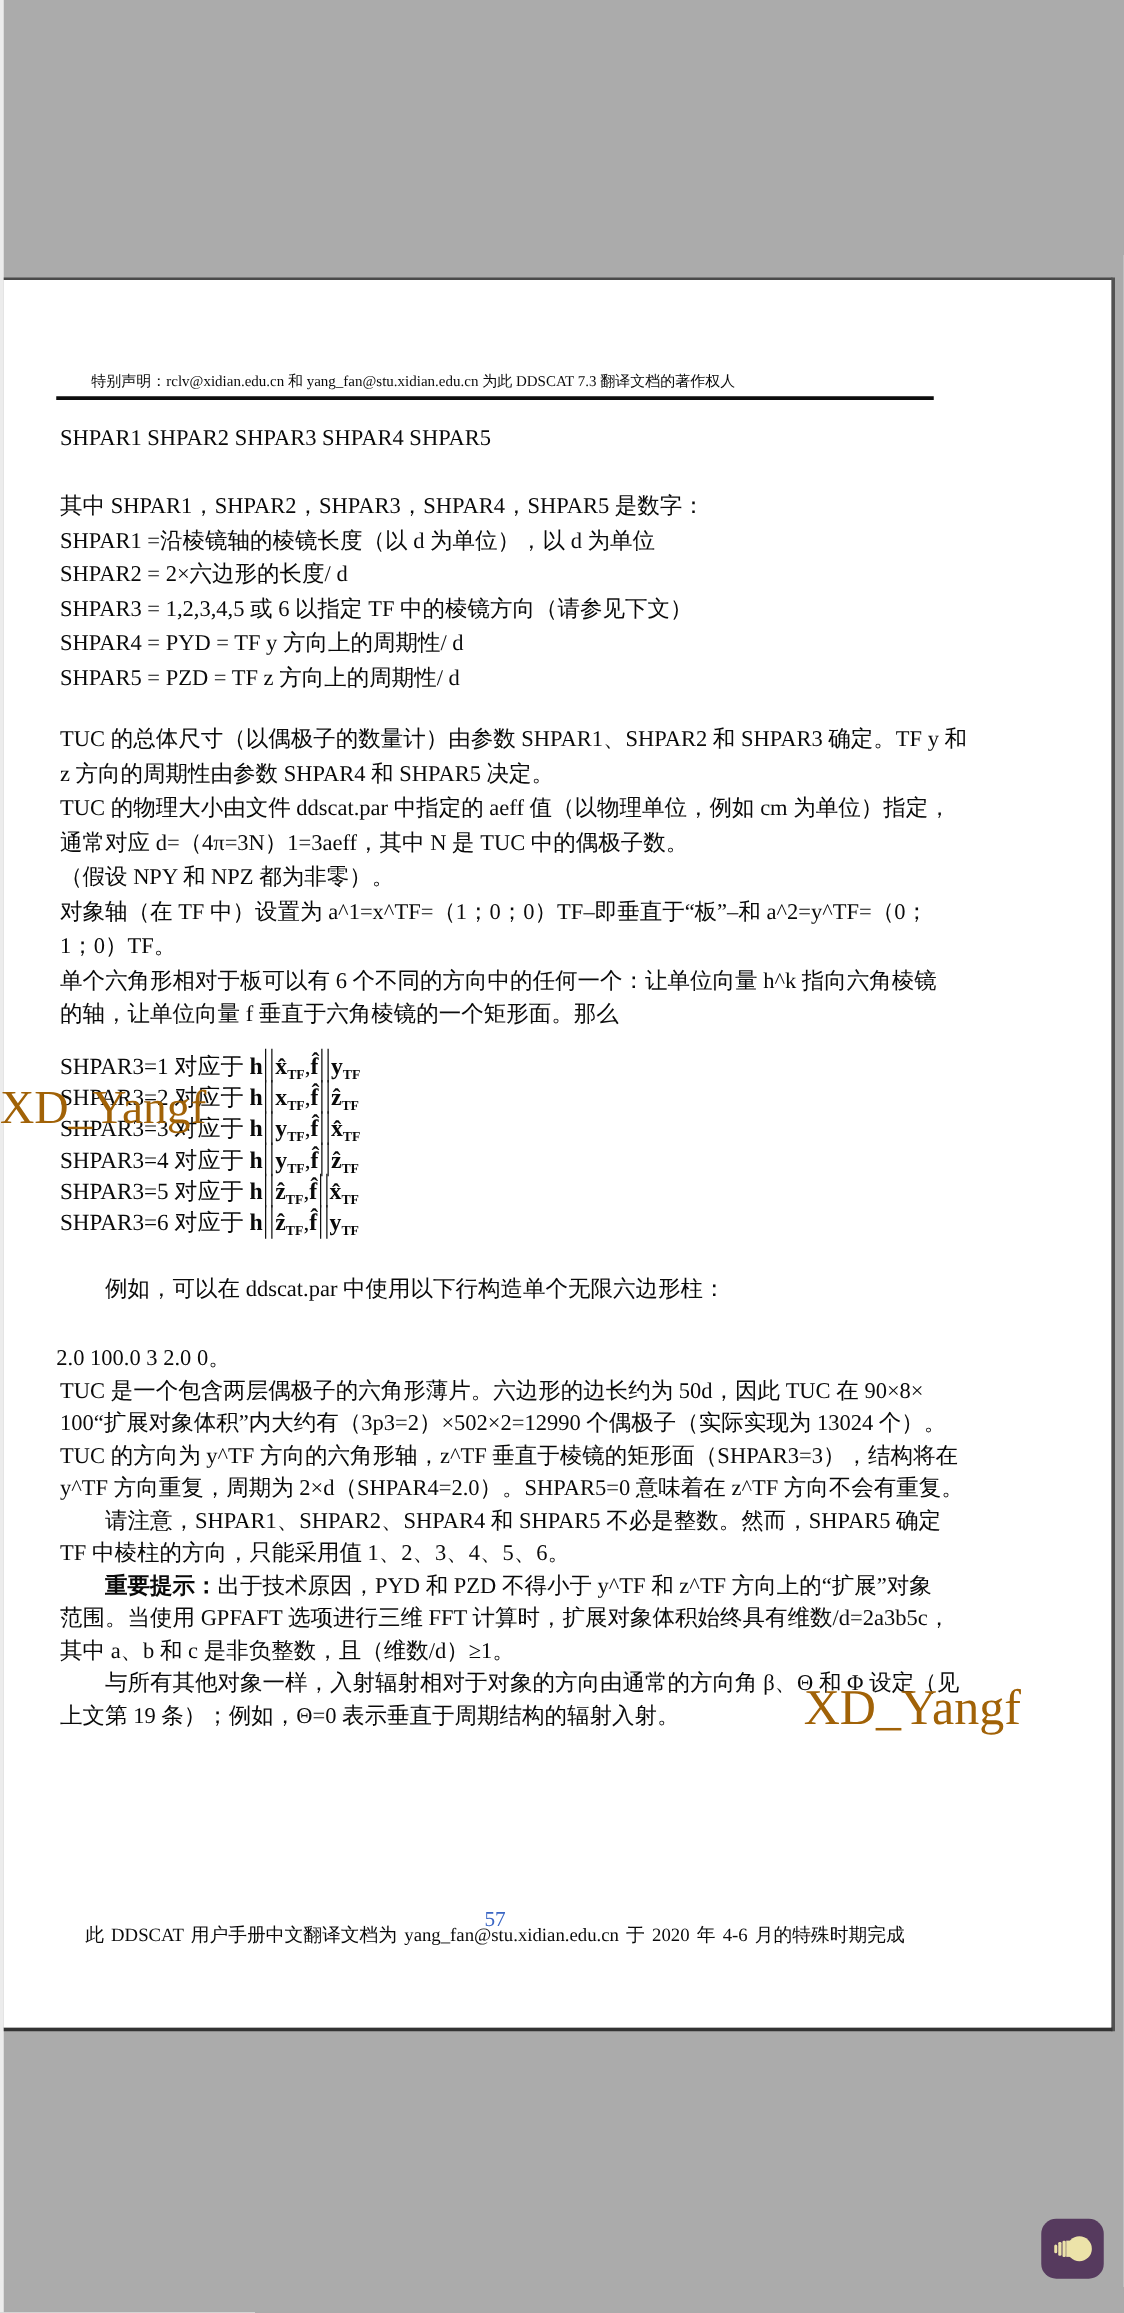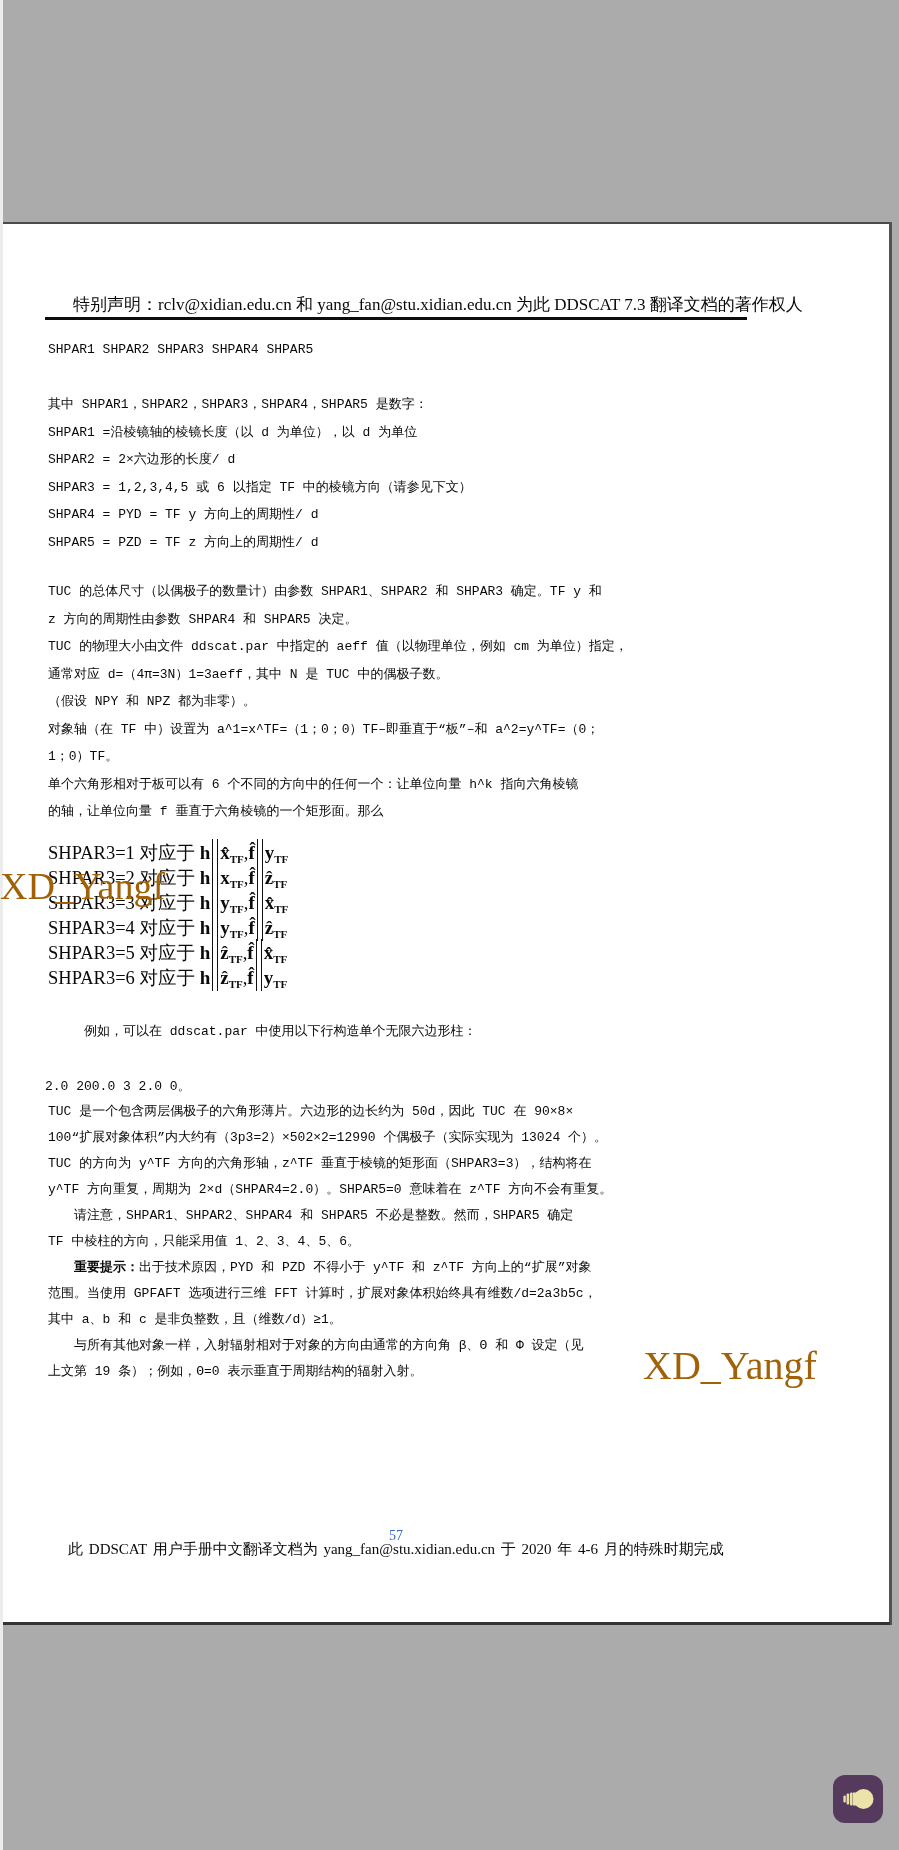--- a/index.html
+++ b/index.html
@@ -4,44 +4,44 @@
 <style>
   html,body{margin:0;padding:0;}
   .screen{position:relative;width:899px;height:1850px;background:#ababab;overflow:hidden;
           font-family:"Liberation Serif","DejaVu Serif",serif;color:#0a0a0a;}
   .left-strip{position:absolute;left:0;top:0;width:3px;height:1850px;background:#ececec;}
   .page-top-border{position:absolute;left:3px;top:222px;width:887px;height:2px;background:#4a4a4a;}
   .page-bottom-border{position:absolute;left:3px;top:1622px;width:887px;height:3px;background:#333333;}
   .page-right-border{position:absolute;left:889px;top:222px;width:3px;height:1403px;background:#525252;}
   .page{position:absolute;left:3px;top:224px;width:886px;height:1398px;background:#ffffff;}
   .page *{box-sizing:border-box;}
-  .header-notice{position:absolute;left:70px;top:70px;width:760px;font-size:17px;line-height:22px;white-space:nowrap;}
+  .header-notice{position:absolute;left:70px;top:70px;width:760px;font-size:12px;line-height:22px;white-space:nowrap;}
   .header-rule{position:absolute;left:42px;top:93px;width:702px;height:3px;background:#0d0d0d;}
-  .body-line{font-size:13px;white-space:nowrap;font-family:Liberation Mono, monospace;}
+  .body-line{font-size:18px;white-space:nowrap;}
   .shpar-title{position:absolute;left:45px;top:112px;line-height:28px;}
   .para{position:absolute;left:45px;width:712px;}
   .para .tline{white-space:nowrap;}
   .para-defs{top:167px;line-height:27.5px;}
   .para-tuc{top:354px;line-height:27.5px;}
   .para-example-intro{position:absolute;left:45px;top:794px;line-height:27px;margin-left:36px;}
   .param-line{position:absolute;left:42px;top:849px;line-height:27px;}
   .para-example{top:875px;line-height:26px;}
   .formula-list{position:absolute;left:45px;top:615px;font-size:18.5px;}
   .frow{height:25px;line-height:25px;white-space:nowrap;}
   .frow b{font-size:19px;}
   .dbar{display:inline-block;width:6px;height:27px;border-left:1.6px solid #111;border-right:1.6px solid #111;
         vertical-align:-7px;margin:0 2px;}
   .fsub{font-size:11px;vertical-align:-4px;font-weight:bold;}
   .watermark{position:absolute;color:#a16207;font-weight:400;white-space:nowrap;z-index:5;}
   .wm1{left:-3px;top:640px;font-size:38px;}
   .wm2{left:640px;top:1118px;font-size:40px;}
   .footer-credit{position:absolute;left:42px;top:1283px;width:702px;text-align:center;
                  font-size:15px;line-height:20px;word-spacing:2px;white-space:nowrap;margin-top:32px;}
   .page-number{position:absolute;left:42px;top:1302px;width:702px;text-align:center;
-               font-size:14px;line-height:20px;color:#3a66c4;}
+               font-size:17px;line-height:20px;color:#3a66c4;}
   .fab{position:absolute;left:833px;top:1775px;width:50px;height:48px;border-radius:12px;
        background:#563a5e;border:none;cursor:pointer;display:flex;align-items:center;justify-content:center;padding:0;}
 </style>
 </head>
 <body>
 
 <div class="screen">
 
   <div class="left-strip"></div>
 
@@ -81,21 +81,21 @@
         <div class="frow">SHPAR3=1 对应于 <b>h</b><span class="dbar"></span><b>x̂</b><span class="fsub">TF</span>,<b>f̂</b><span class="dbar"></span><b>y</b><span class="fsub">TF</span></div>
         <div class="frow">SHPAR3=2 对应于 <b>h</b><span class="dbar"></span><b>x</b><span class="fsub">TF</span>,<b>f̂</b><span class="dbar"></span><b>ẑ</b><span class="fsub">TF</span></div>
         <div class="frow">SHPAR3=3 对应于 <b>h</b><span class="dbar"></span><b>y</b><span class="fsub">TF</span>,<b>f̂</b><span class="dbar"></span><b>x̂</b><span class="fsub">TF</span></div>
         <div class="frow">SHPAR3=4 对应于 <b>h</b><span class="dbar"></span><b>y</b><span class="fsub">TF</span>,<b>f̂</b><span class="dbar"></span><b>ẑ</b><span class="fsub">TF</span></div>
         <div class="frow">SHPAR3=5 对应于 <b>h</b><span class="dbar"></span><b>ẑ</b><span class="fsub">TF</span>,<b>f̂</b><span class="dbar"></span><b>x̂</b><span class="fsub">TF</span></div>
         <div class="frow">SHPAR3=6 对应于 <b>h</b><span class="dbar"></span><b>ẑ</b><span class="fsub">TF</span>,<b>f̂</b><span class="dbar"></span><b>y</b><span class="fsub">TF</span></div>
       </div>
 
     <div class="body-line para-example-intro">例如，可以在 ddscat.par 中使用以下行构造单个无限六边形柱：</div>
 
-    <div class="body-line param-line">2.0 200.0 3 2.0 0。</div>
+    <div class="body-line param-line">2.0 100.0 3 2.0 0。</div>
 
     <div class="para para-example body-line">
         <div class="tline">TUC 是一个包含两层偶极子的六角形薄片。六边形的边长约为 50d，因此 TUC 在 90×8×</div>
         <div class="tline">100“扩展对象体积”内大约有（3p3=2）×502×2=12990 个偶极子（实际实现为 13024 个）。</div>
         <div class="tline">TUC 的方向为 y^TF 方向的六角形轴，z^TF 垂直于棱镜的矩形面（SHPAR3=3），结构将在</div>
         <div class="tline">y^TF 方向重复，周期为 2×d（SHPAR4=2.0）。SHPAR5=0 意味着在 z^TF 方向不会有重复。</div>
         <div class="tline">　　请注意，SHPAR1、SHPAR2、SHPAR4 和 SHPAR5 不必是整数。然而，SHPAR5 确定</div>
         <div class="tline">TF 中棱柱的方向，只能采用值 1、2、3、4、5、6。</div>
         <div class="tline">　　<b>重要提示：</b>出于技术原因，PYD 和 PZD 不得小于 y^TF 和 z^TF 方向上的“扩展”对象</div>
         <div class="tline">范围。当使用 GPFAFT 选项进行三维 FFT 计算时，扩展对象体积始终具有维数/d=2a3b5c，</div>

